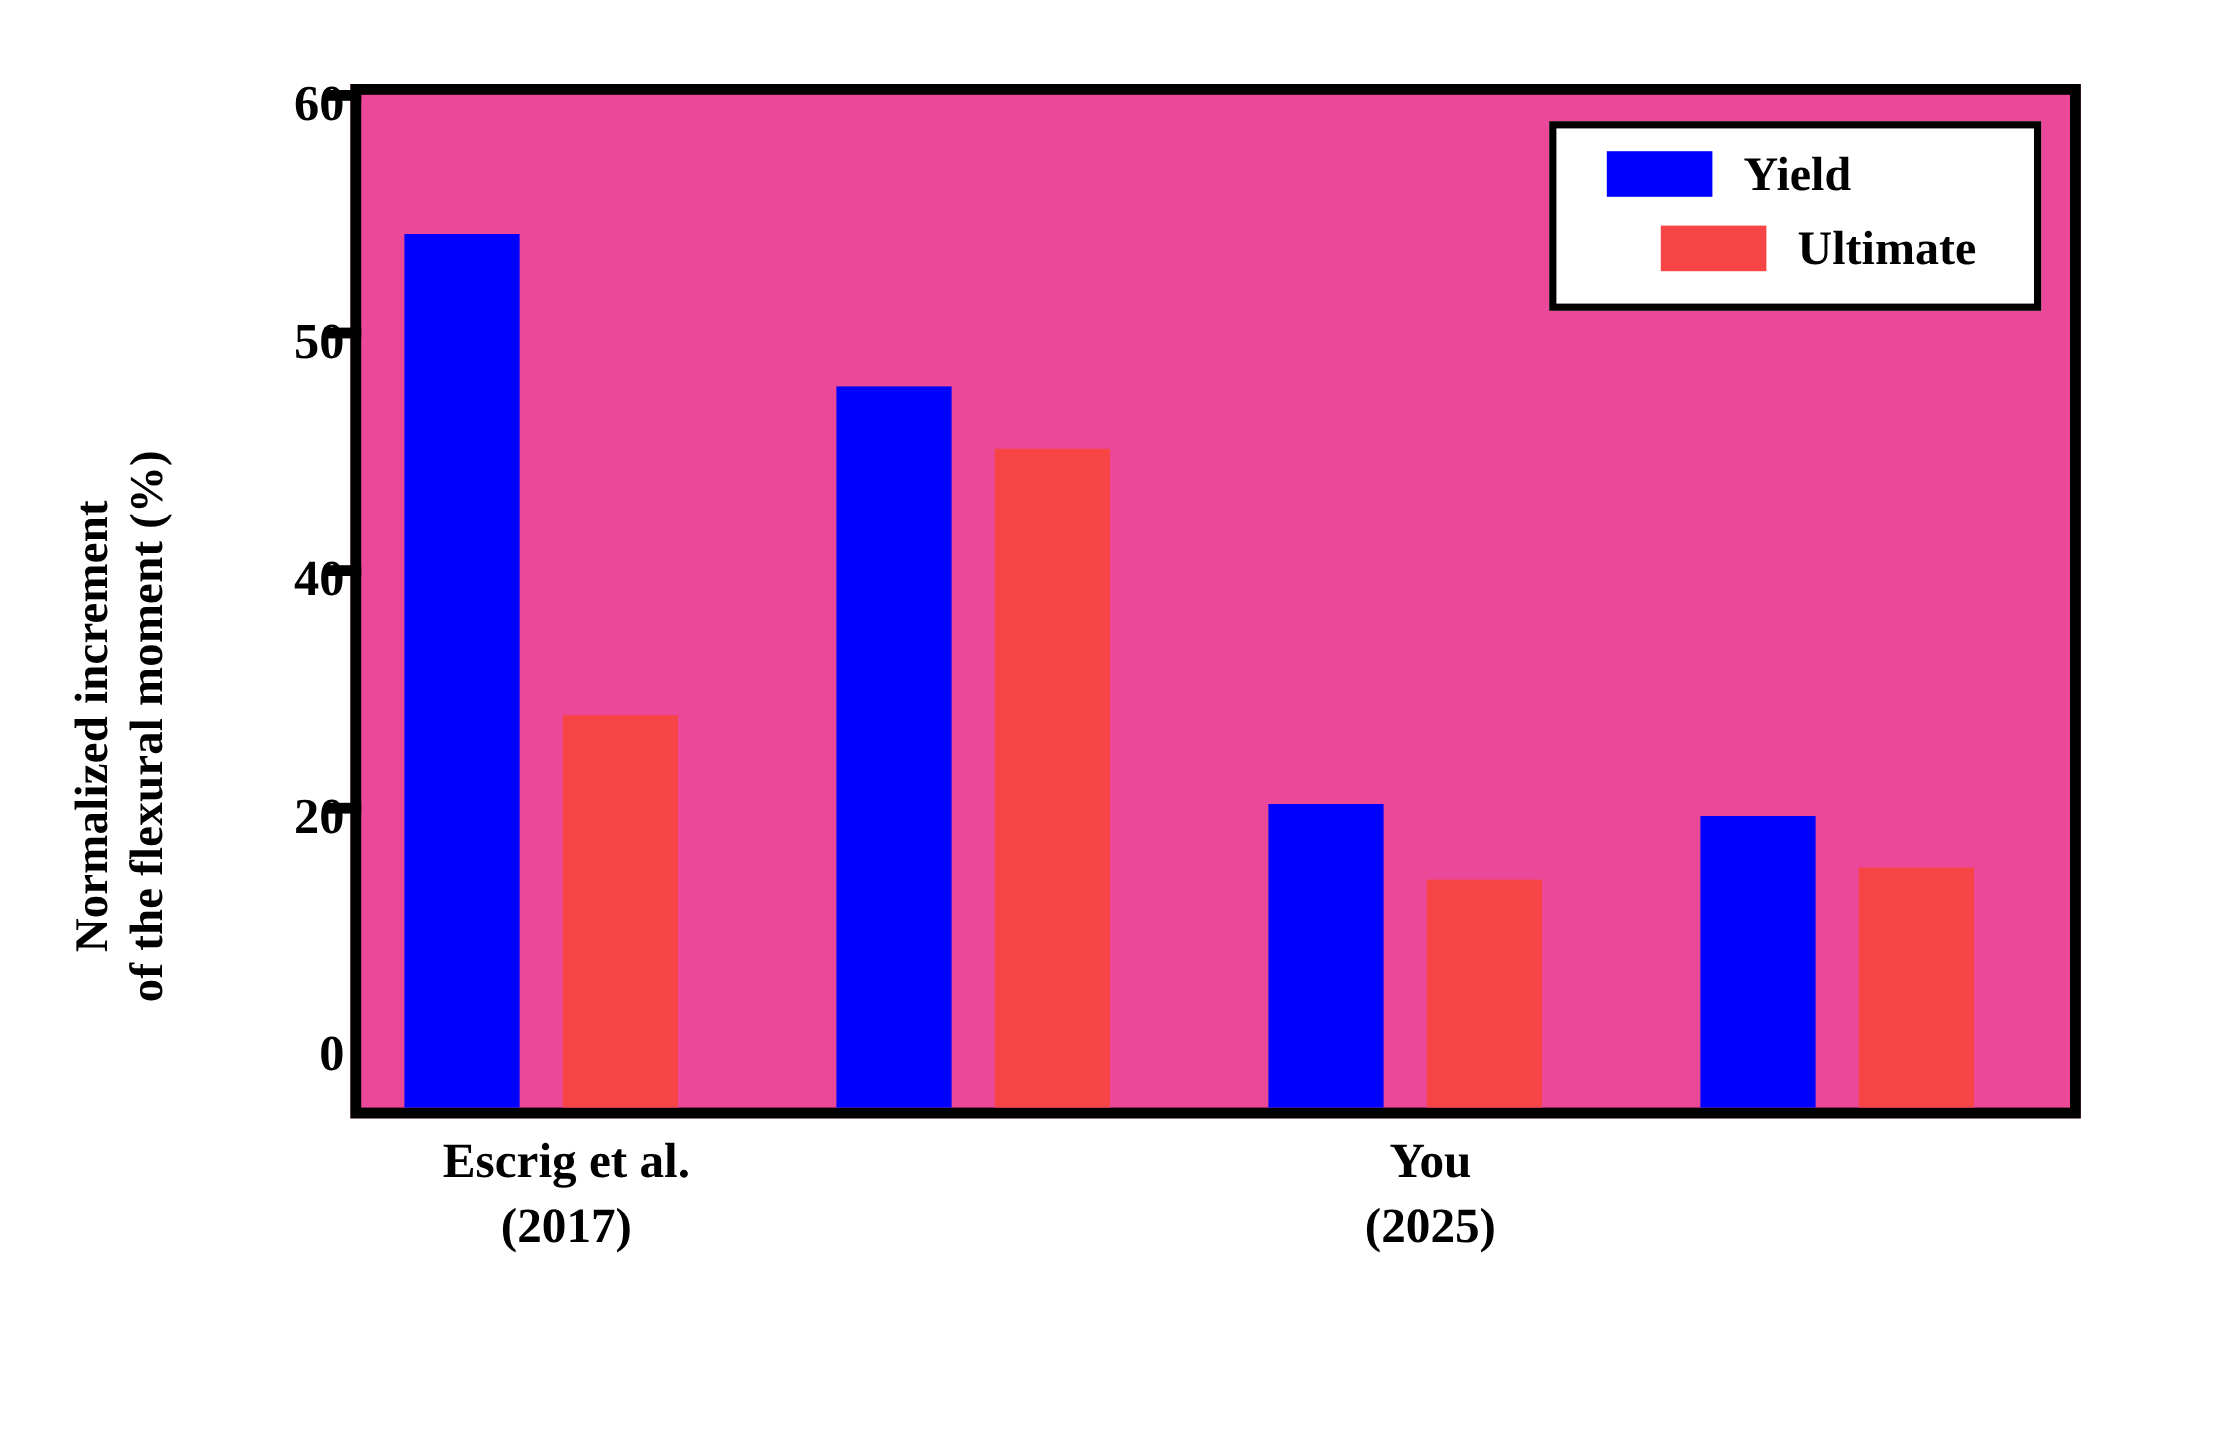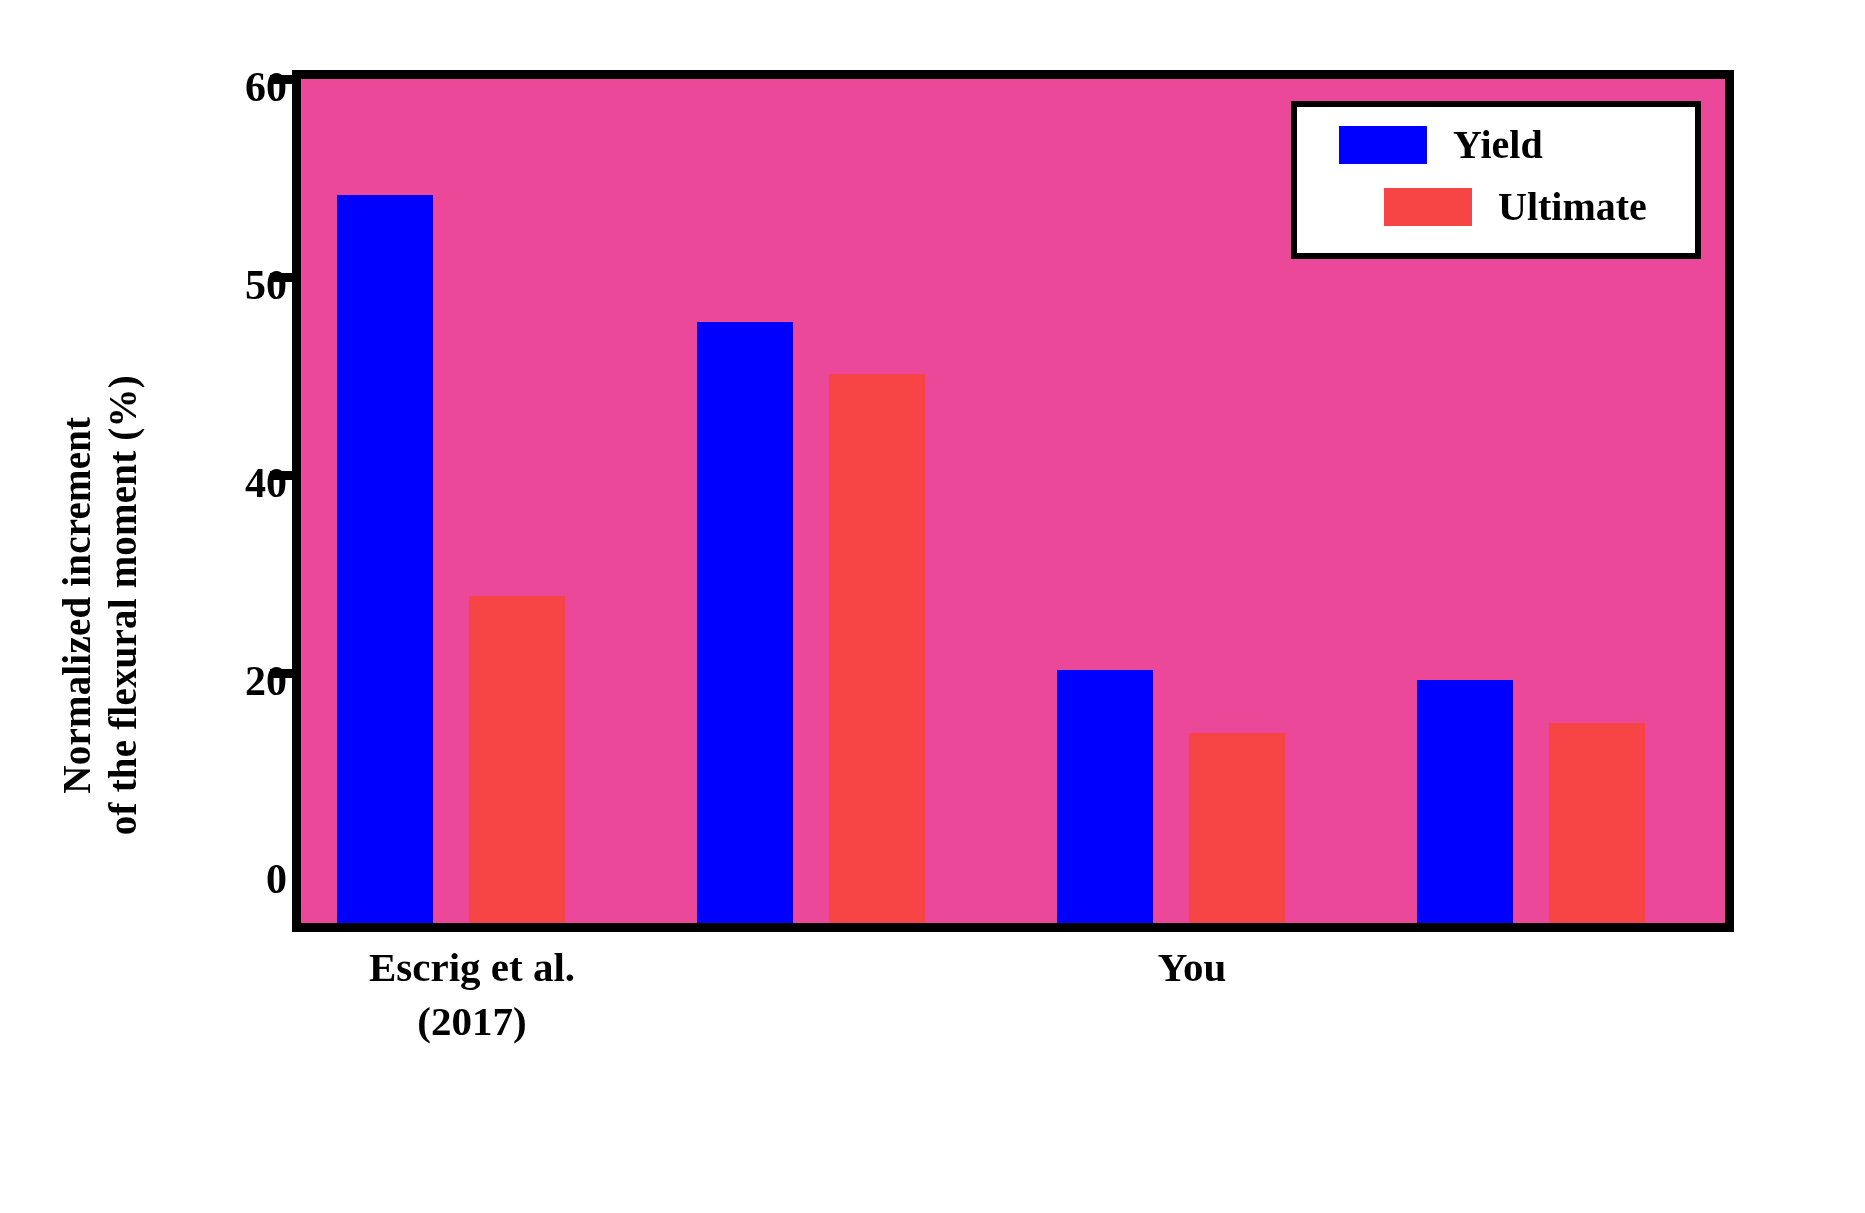--- a/index.html
+++ b/index.html
@@ -227,16 +227,17 @@
 
   </div>
 
   <div id="xlabels">
     <div class="xcat" style="left: 0px; width: 360px;">
       <span>Escrig et al.</span>
       <span class="l2">(2017)</span>
     </div>
     <div class="xcat" style="left: 720px; width: 360px;">
       <span>You</span>
+      <span class="l2">(2025)</span>
     </div>
   </div>
 
 </div>
 
 </body></html>

